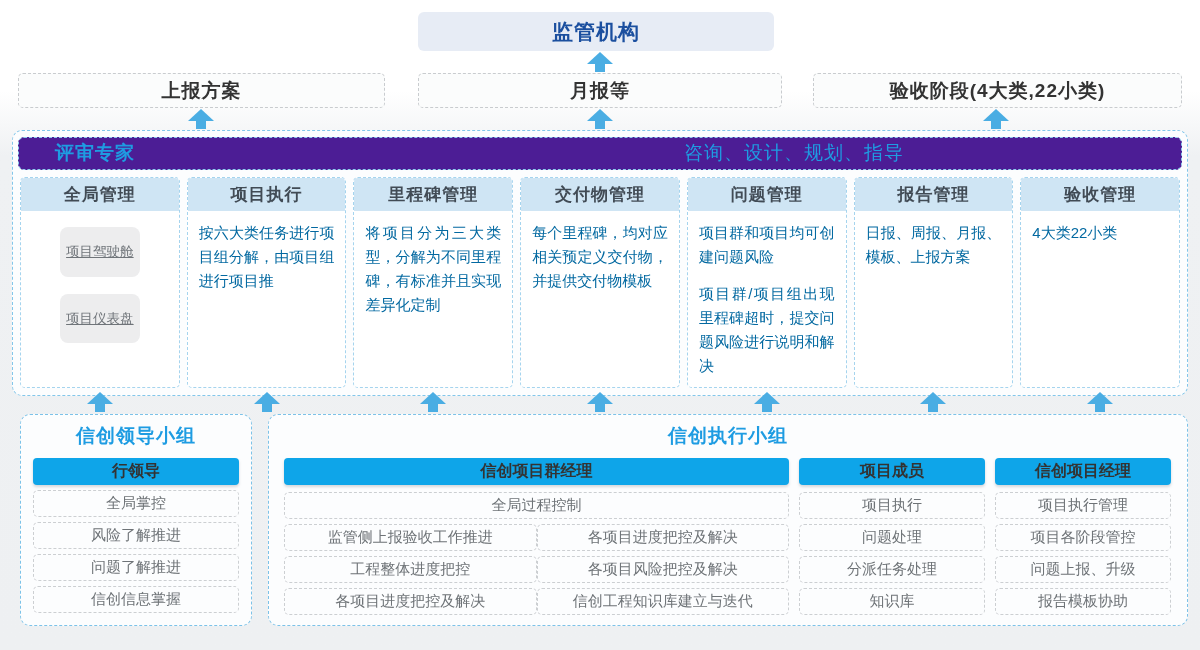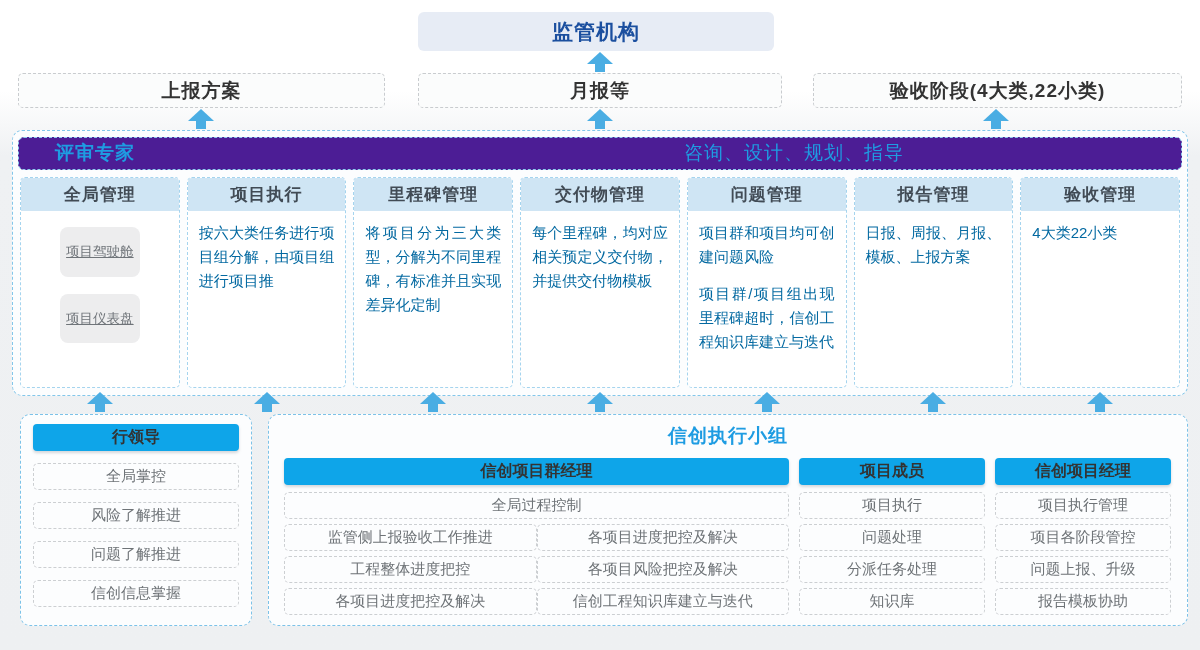--- a/index.html
+++ b/index.html
@@ -97,21 +97,21 @@
     display:flex; align-items:center; justify-content:center;
     font-size:16px; font-weight:bold; color:#333;
   }
   .dash-item {
     height:27px; border:1.5px dashed #cccfd2; border-radius:5px;
     display:flex; align-items:center; justify-content:center;
     font-size:15px; color:#6e7377; background:transparent; white-space:nowrap;
   }
 
   .lead-inner { padding:9px 12px 0 12px; }
-  .lead-inner .dash-item { margin-top:12px; }
+  .lead-inner .dash-item { margin-top:5px; }
   .lead-inner .white-role { margin-bottom:2px; }
 
   .exec-groups {
     position:absolute; left:15px; right:16px; top:43px;
     display:flex; justify-content:space-between;text-align:center;
   }
   .grp { display:flex; flex-direction:column; }
   .grp .dash-item { margin-top:5px; }
   .grp .white-role { margin-bottom:2px; }
   .grp-a { width:505px; }
@@ -182,21 +182,21 @@
     <div class="col-header">交付物管理</div>
     <div class="col-body">
         <p>每个里程碑，均对应相关预定义交付物，并提供交付物模板</p>
       </div>
   </div>
 
   <div class="col">
     <div class="col-header">问题管理</div>
     <div class="col-body">
       <p>项目群和项目均可创建问题风险</p>
-      <p>项目群/项目组出现里程碑超时，信创工程知识库建立与迭代</p>
+      <p>项目群/项目组出现里程碑超时，提交问题风险进行说明和解决</p>
     </div>
   </div>
 
   <div class="col">
     <div class="col-header">报告管理</div>
     <div class="col-body">
         <p>日报、周报、月报、模板、上报方案</p>
       </div>
   </div>
 
@@ -232,20 +232,21 @@
 <div class="arrow" style="left:920px;  top:392px;">
     <div class="head"></div>
     <div class="stem"></div>
   </div>
 <div class="arrow" style="left:1087px; top:392px;">
     <div class="head"></div>
     <div class="stem"></div>
   </div>
 
 <div class="abs bottom-container" style="left:20px; width:232px;">
+  <div class="bc-title">信创领导小组</div>
   <div class="lead-inner">
     <div class="white-role">行领导</div>
     <div class="dash-item">全局掌控</div>
     <div class="dash-item">风险了解推进</div>
     <div class="dash-item">问题了解推进</div>
     <div class="dash-item">信创信息掌握</div>
   </div>
 </div>
 
 <div class="abs bottom-container" style="left:268px; width:920px;">

